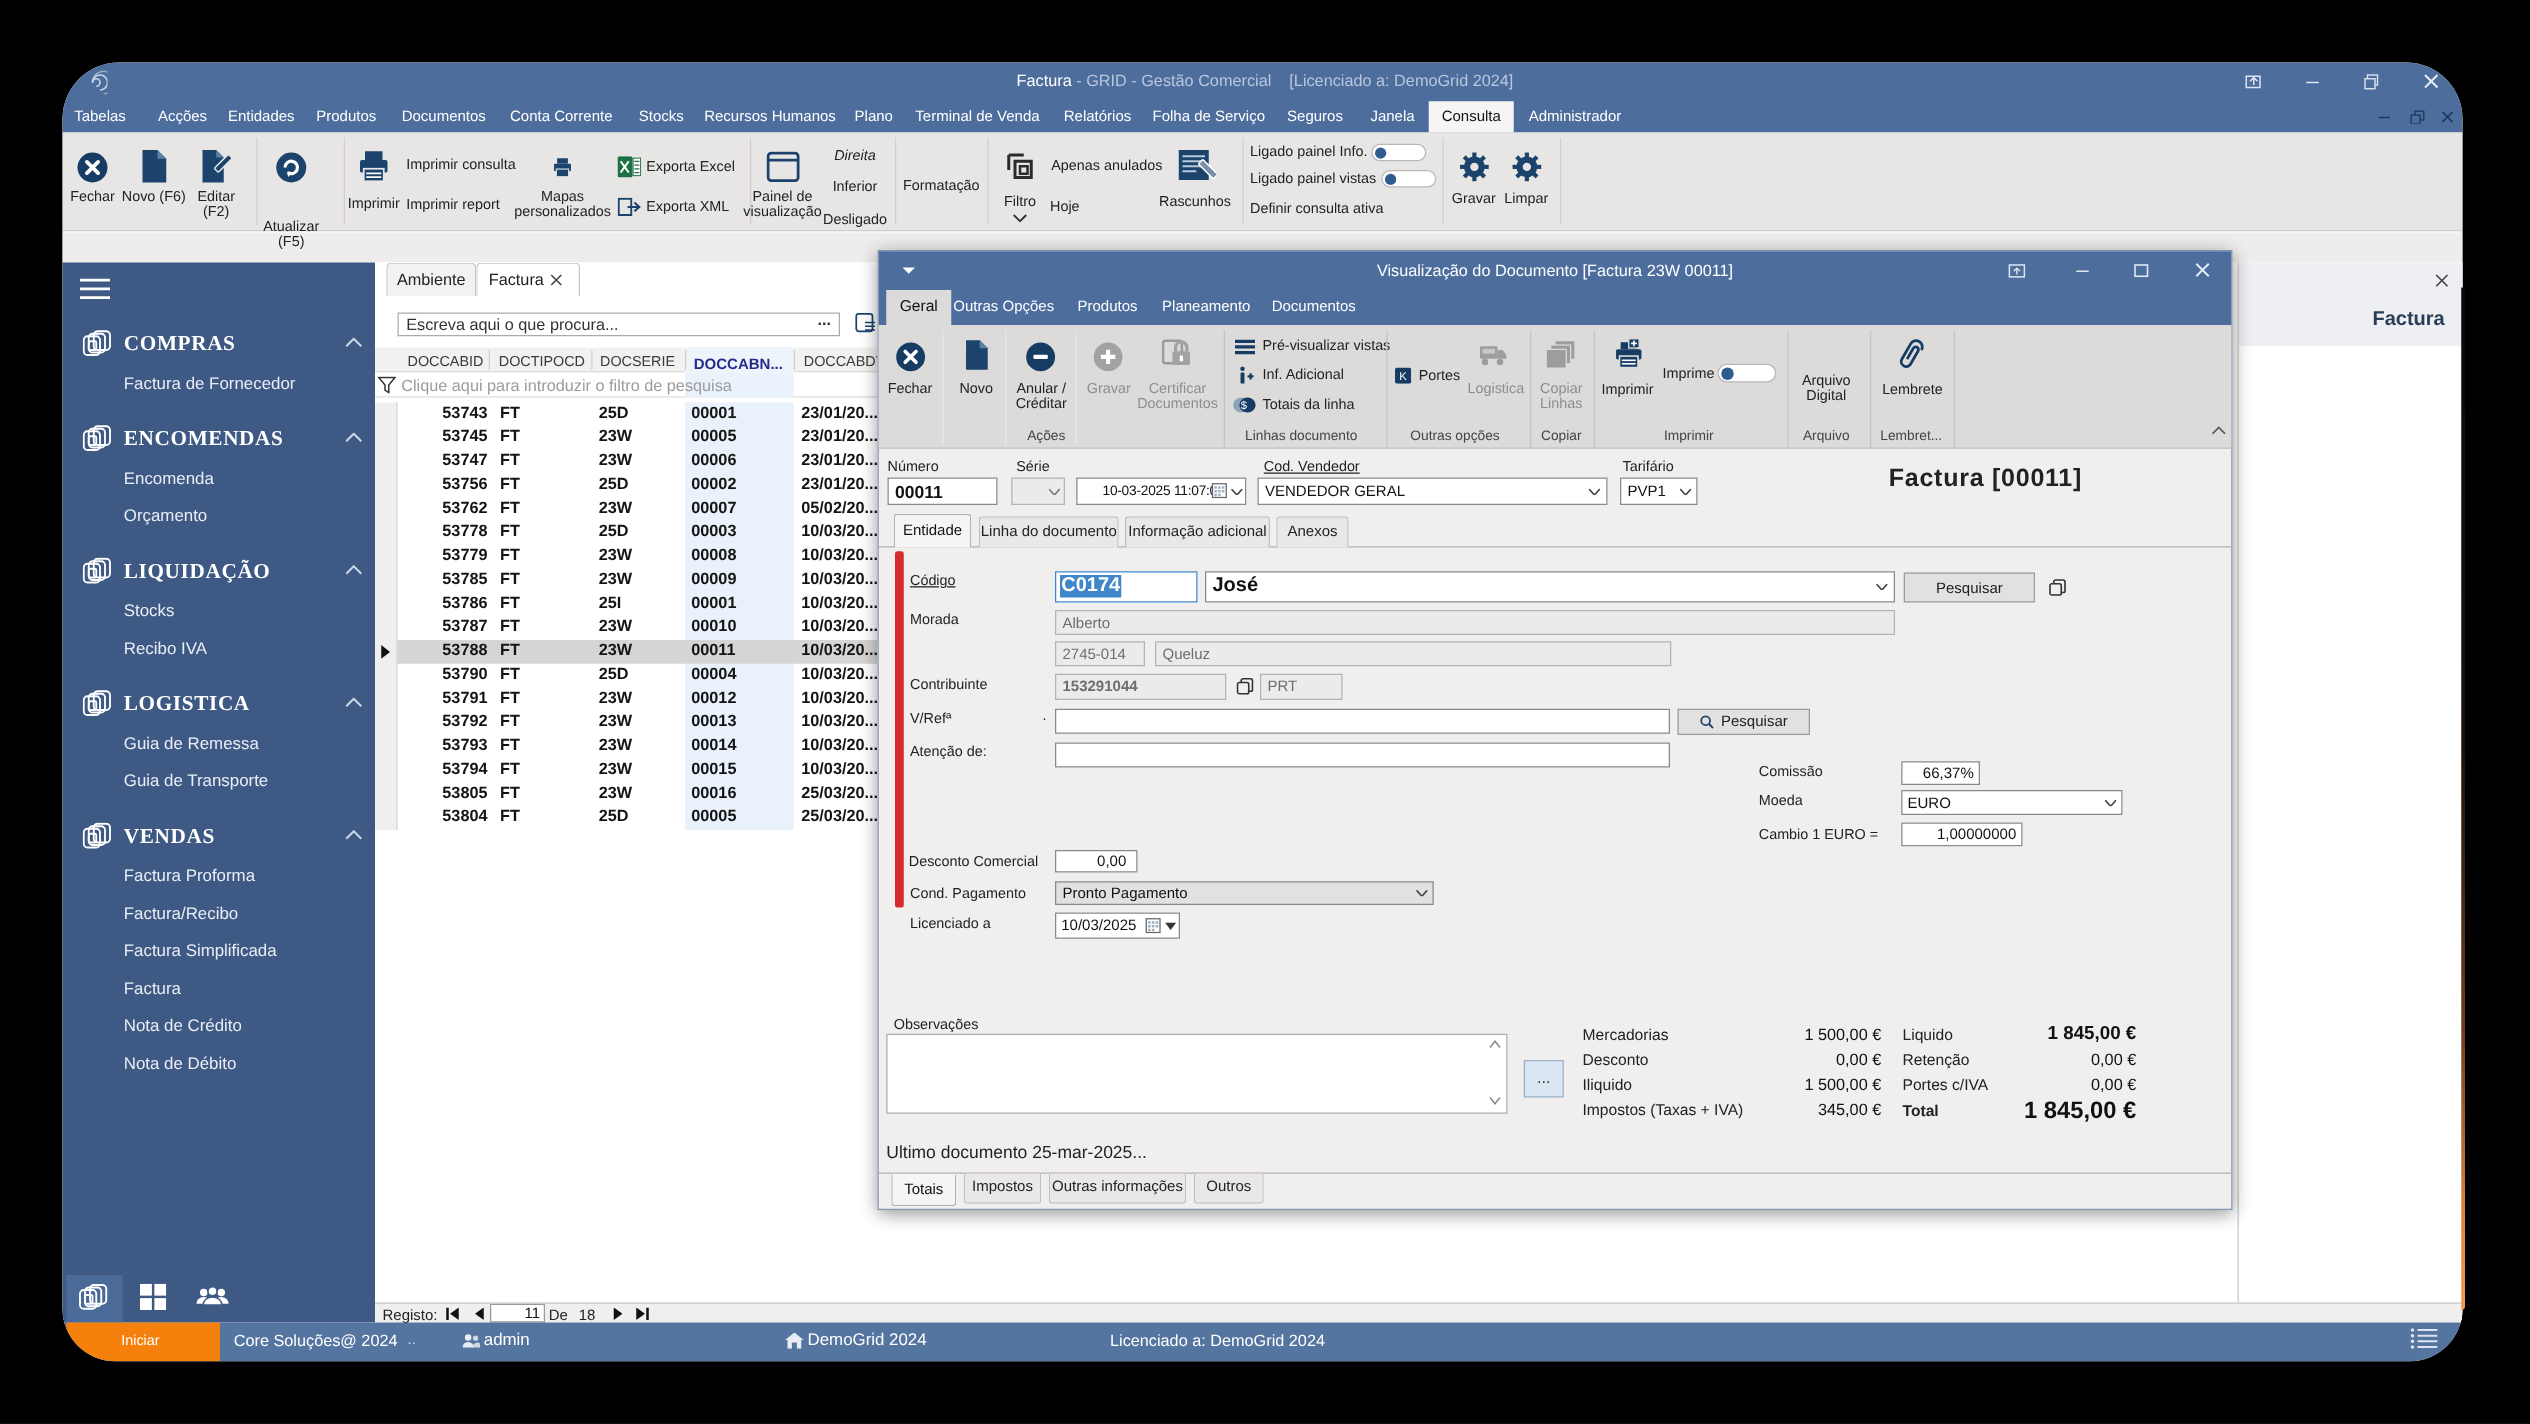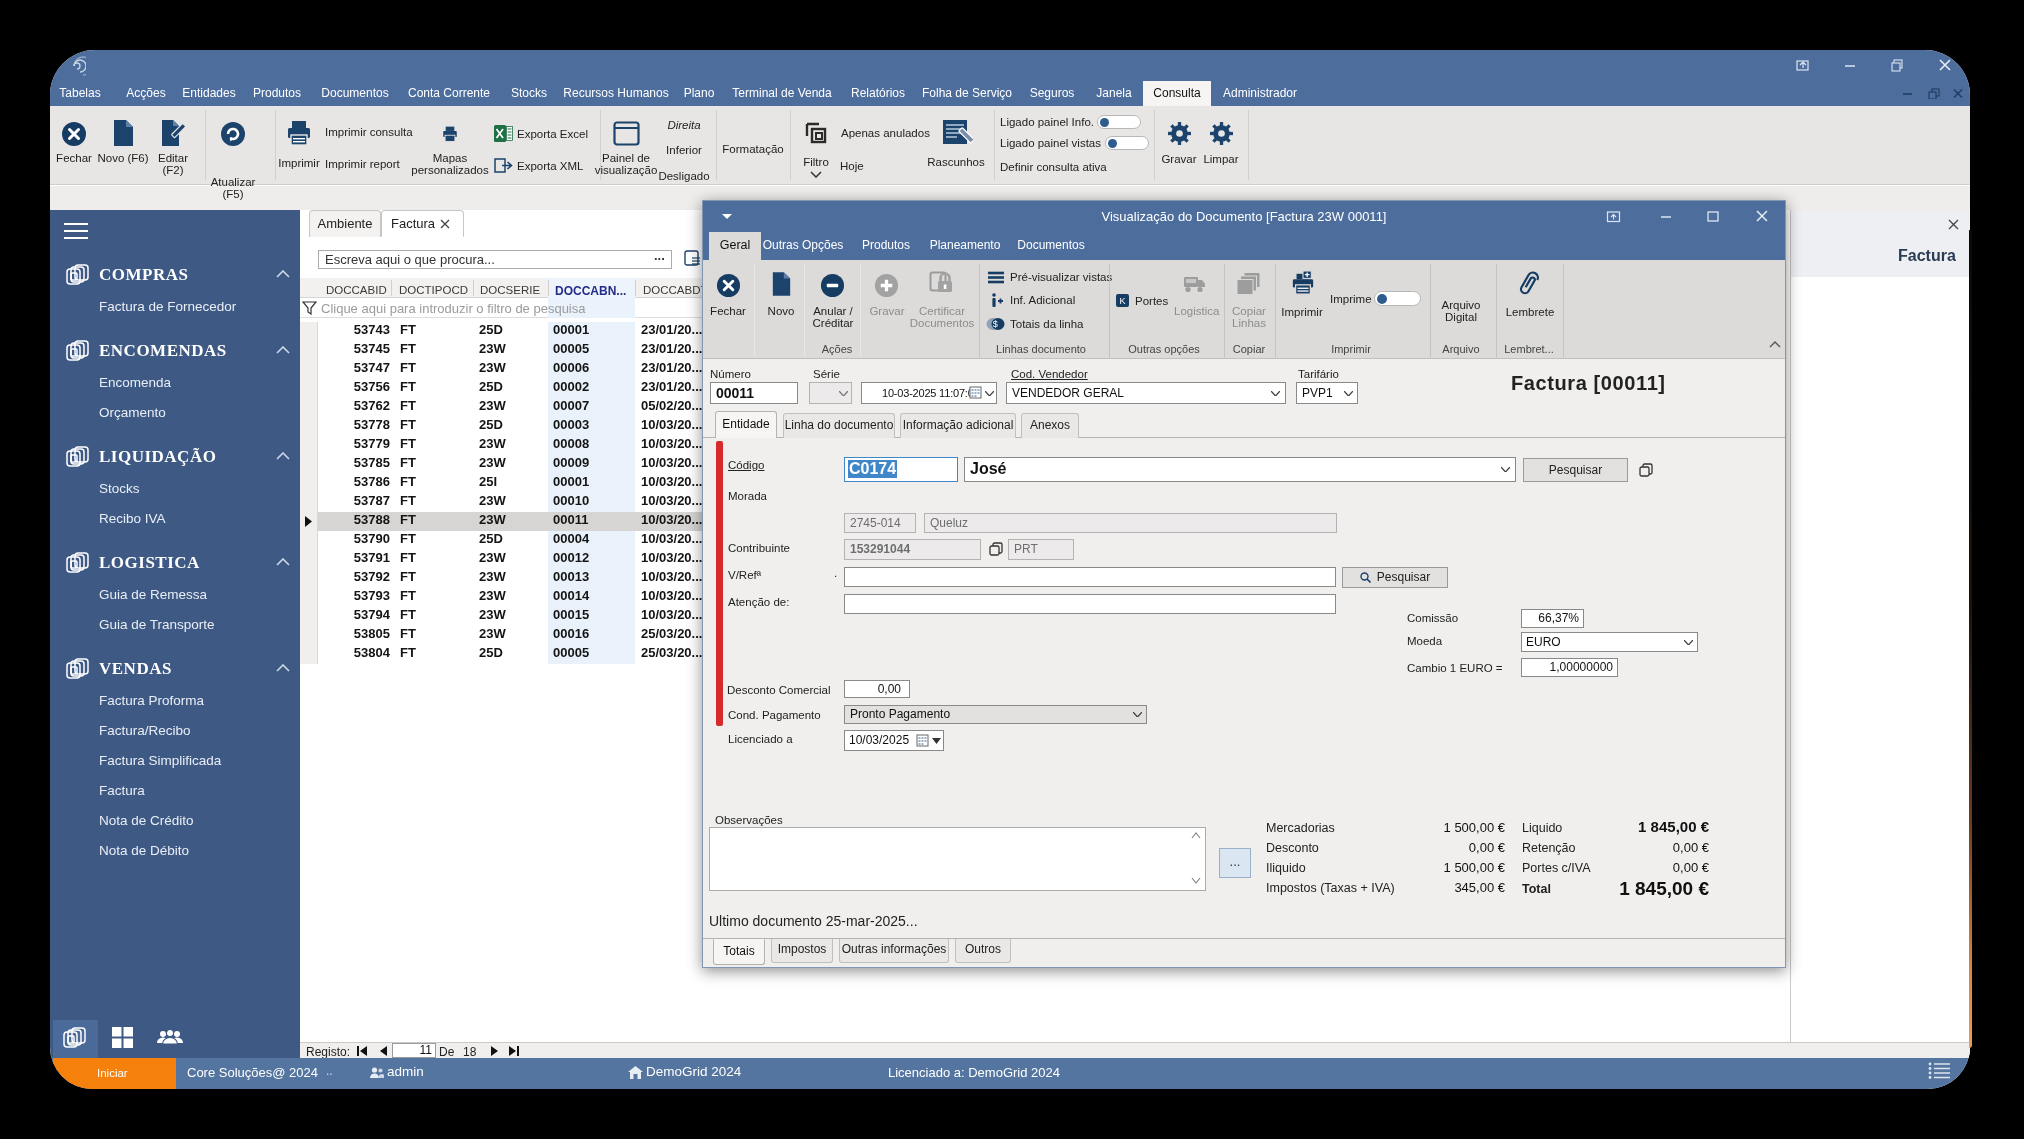--- a/index.html
+++ b/index.html
@@ -27,20 +27,21 @@
 .chev{position:absolute;width:9px;height:5px;}
 .btn{position:absolute;background:#e3e1e0;border:1px solid #9a9a9a;font-size:12px;color:#222;text-align:center;}
 .tot{position:absolute;font-size:12.5px;color:#222;white-space:nowrap;}
 .totv{position:absolute;font-size:13px;color:#111;white-space:nowrap;text-align:right;}
 .dtab{position:absolute;font-size:12px;color:#fff;transform:translateX(-50%);white-space:nowrap;top:6px;}
 </style></head>
 <body>
 <div id="win">
 
 <div class="a tb" style="left:0;top:0;width:1920px;height:56px;"></div>
+<div class="a" style="left:612px;top:7px;width:700px;text-align:center;font-size:13px;color:#b9c7dd;white-space:nowrap;"><span style="color:#fff;">Factura</span> - GRID - Gestão Comercial&nbsp;&nbsp;&nbsp;&nbsp;[Licenciado a: DemoGrid 2024]</div>
 <svg class="a" style="left:12px;top:4px;" width="24" height="24" viewBox="0 0 24 24">
       <g fill="none" stroke="#c8d4e4" stroke-width="1.3">
         <path d="M12 12 a3 3 0 1 1 3 3"></path>
         <path d="M12 12 a6 6 0 1 1 6 6"></path>
         <path d="M12 12 a9 9 0 1 1 9 9" opacity=".6"></path>
       </g>
     </svg>
 
 <svg class="a" style="left:1745px;top:8px;" width="16" height="14" viewBox="0 0 16 14">
       <rect x="2" y="3" width="11" height="9" fill="none" stroke="#dde6f2" stroke-width="1.2"></rect>
@@ -768,20 +769,21 @@
 <span class="a" style="left:267px;top:259px;font-size:16px;font-weight:bold;color:#111;">José</span>
 <svg class="chev" style="left:798px;top:266px;" viewBox="0 0 9 5">
         <path d="M0 0 L4.5 5 L9 0" fill="none" stroke="#444" stroke-width="1.3"></path>
       </svg>
 <div class="btn" style="left:820px;top:257px;width:105px;height:24px;line-height:22px;">Pesquisar</div>
 <svg class="a" style="left:936px;top:262px;" width="14" height="14" viewBox="0 0 14 14">
         <rect x="4" y="1" width="9" height="10" rx="1.5" fill="none" stroke="#333" stroke-width="1.3"></rect>
         <rect x="1" y="4" width="9" height="9" rx="1.5" fill="#f0efee" stroke="#333" stroke-width="1.3"></rect>
       </svg>
 <span class="flbl" style="left:25px;top:289px;">Morada</span>
+<div class="fgray" style="left:141px;top:287px;width:672px;height:20px;line-height:18px;padding-left:5px;">Alberto</div>
 <div class="fgray" style="left:141px;top:312px;width:72px;height:20px;line-height:18px;padding-left:5px;">2745-014</div>
 <div class="fgray" style="left:221px;top:312px;width:413px;height:20px;line-height:18px;padding-left:5px;">Queluz</div>
 <span class="flbl" style="left:25px;top:341px;">Contribuinte</span>
 <div class="fgray" style="left:141px;top:338px;width:137px;height:21px;line-height:19px;padding-left:5px;font-weight:bold;">153291044</div>
 <svg class="a" style="left:286px;top:341px;" width="14" height="14" viewBox="0 0 14 14">
         <rect x="4" y="1" width="9" height="10" rx="1.5" fill="none" stroke="#333" stroke-width="1.3"></rect>
         <rect x="1" y="4" width="9" height="9" rx="1.5" fill="#f0efee" stroke="#333" stroke-width="1.3"></rect>
       </svg>
 <div class="fgray" style="left:305px;top:338px;width:66px;height:21px;line-height:19px;padding-left:5px;">PRT</div>
 <span class="flbl" style="left:25px;top:368px;">V/Refª</span>

